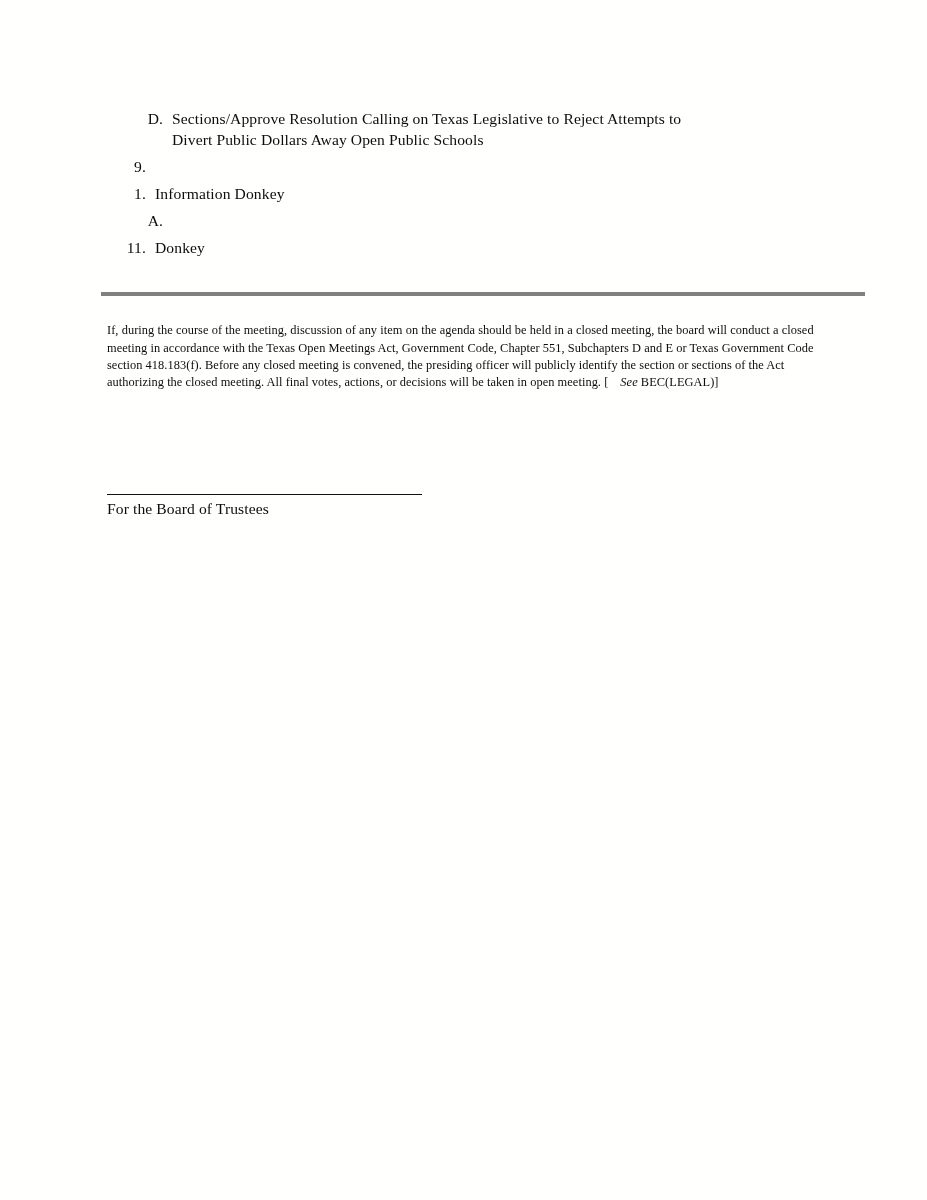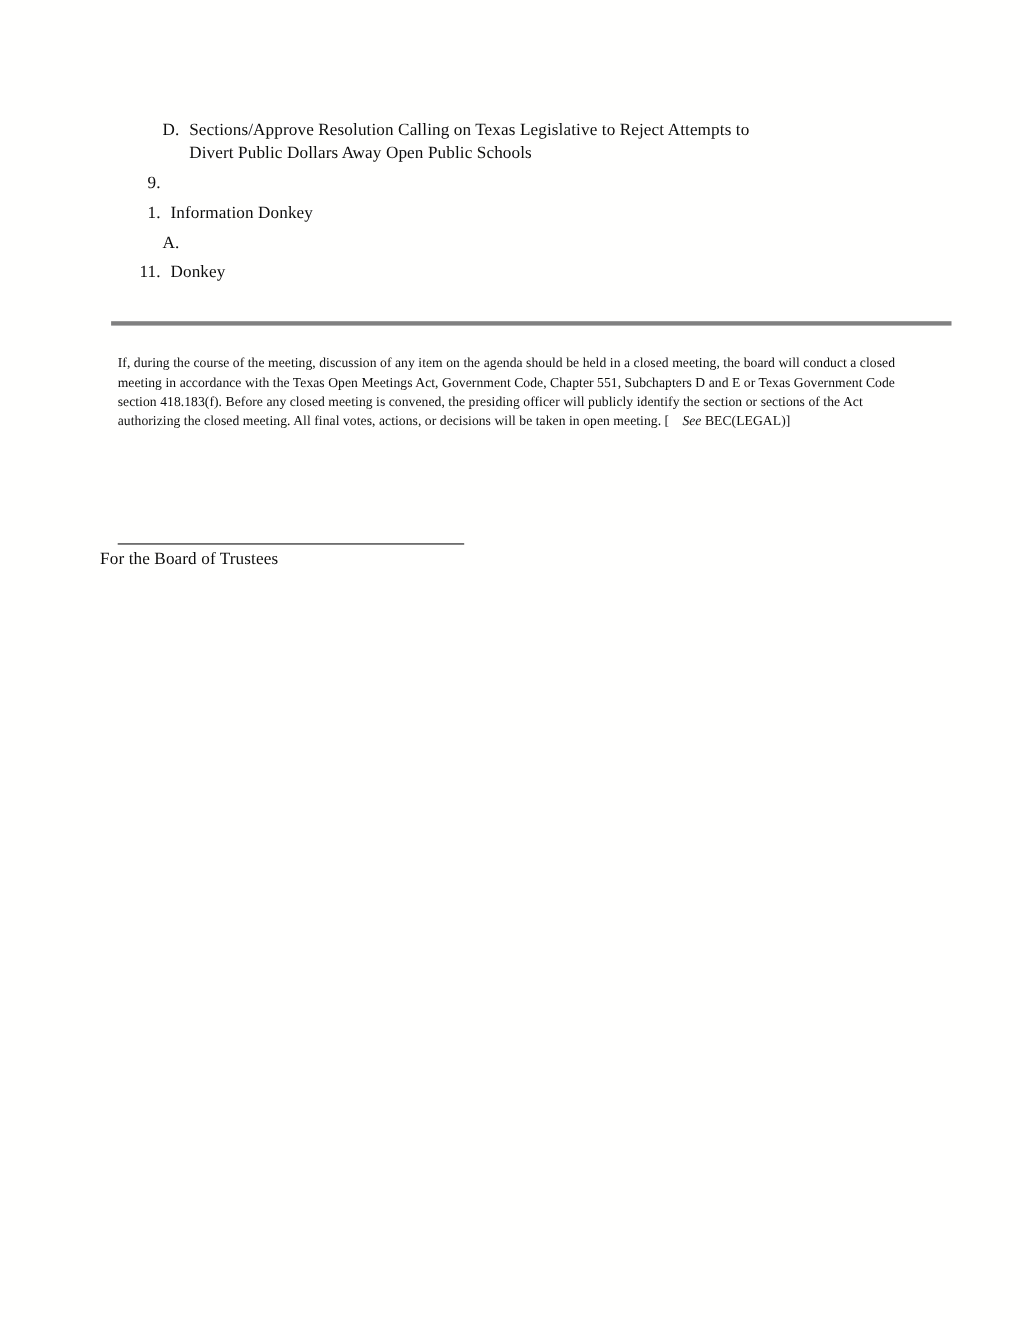--- a/index.html
+++ b/index.html
@@ -94,21 +94,21 @@
   .sig-line {
     position: absolute;
     left: 107px;
     top: 494px;
     width: 315px;
     height: 0;
     border-top: 1.6px solid #111111;
   }
   .sig-label {
     position: absolute;
-    left: 91px;
+    left: 107px;
     top: 498px;
     font-size: 15.6px;
     line-height: 21px;
     letter-spacing: .1px;
   }
 </style>
 </head>
 <body>
 
 <div class="page">

